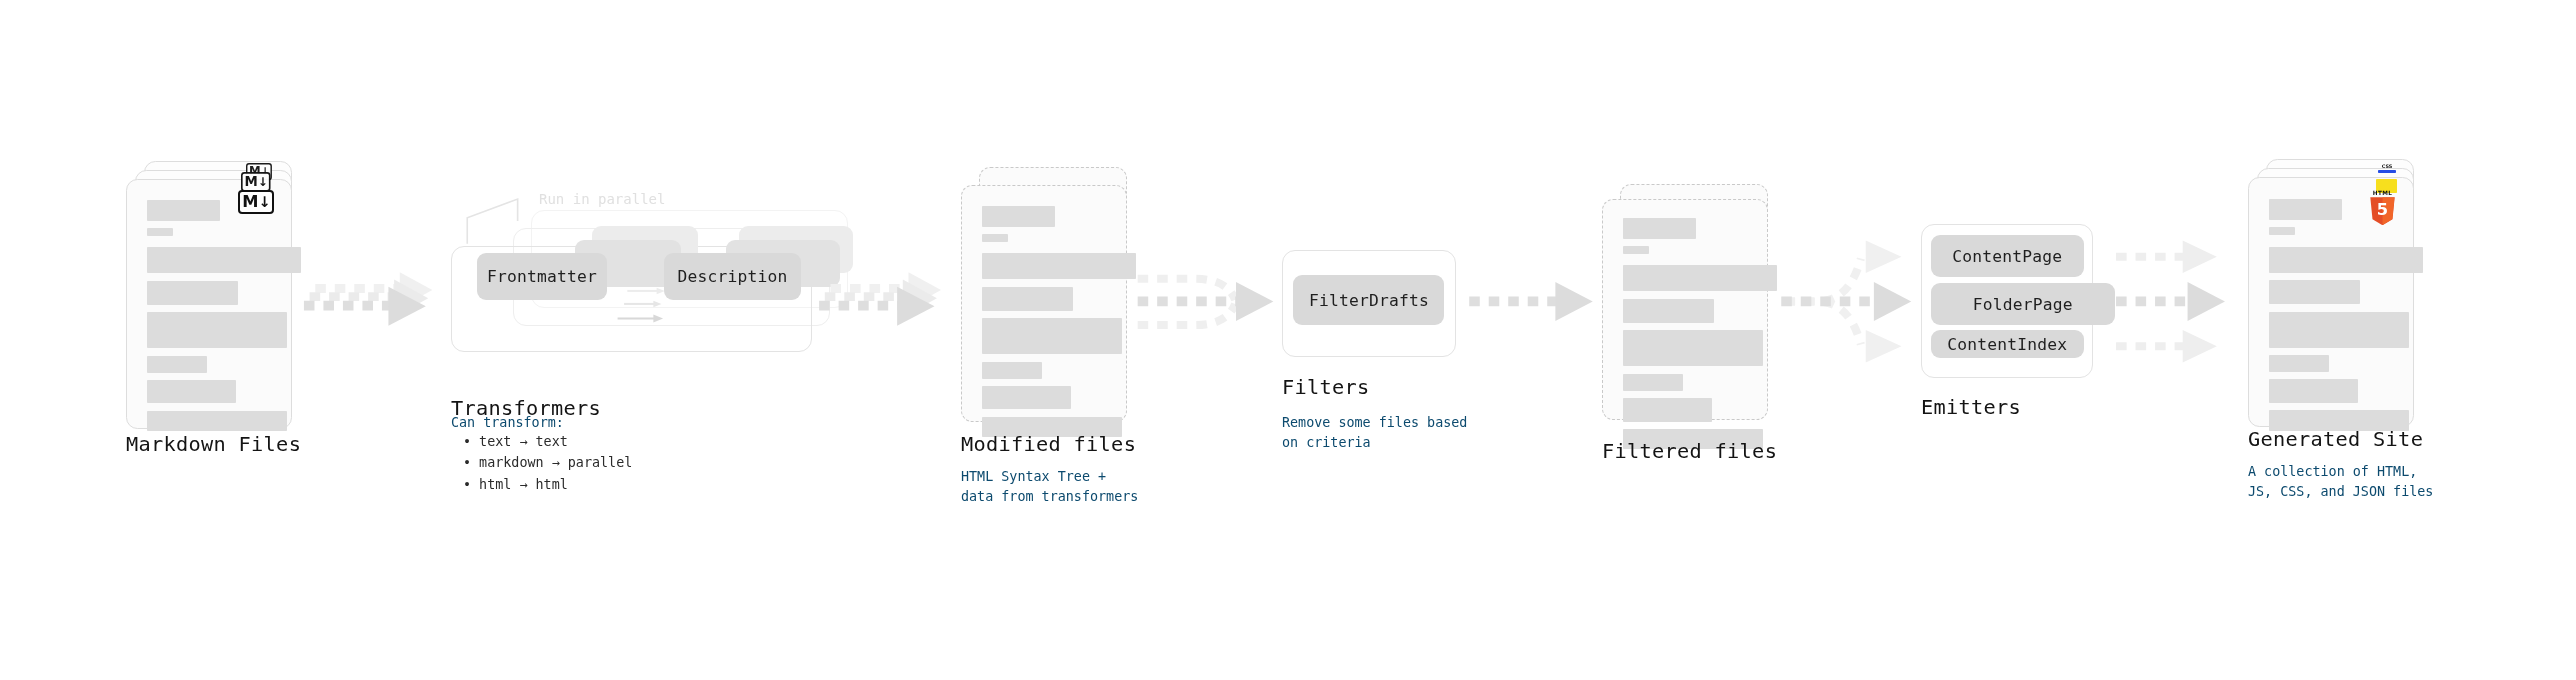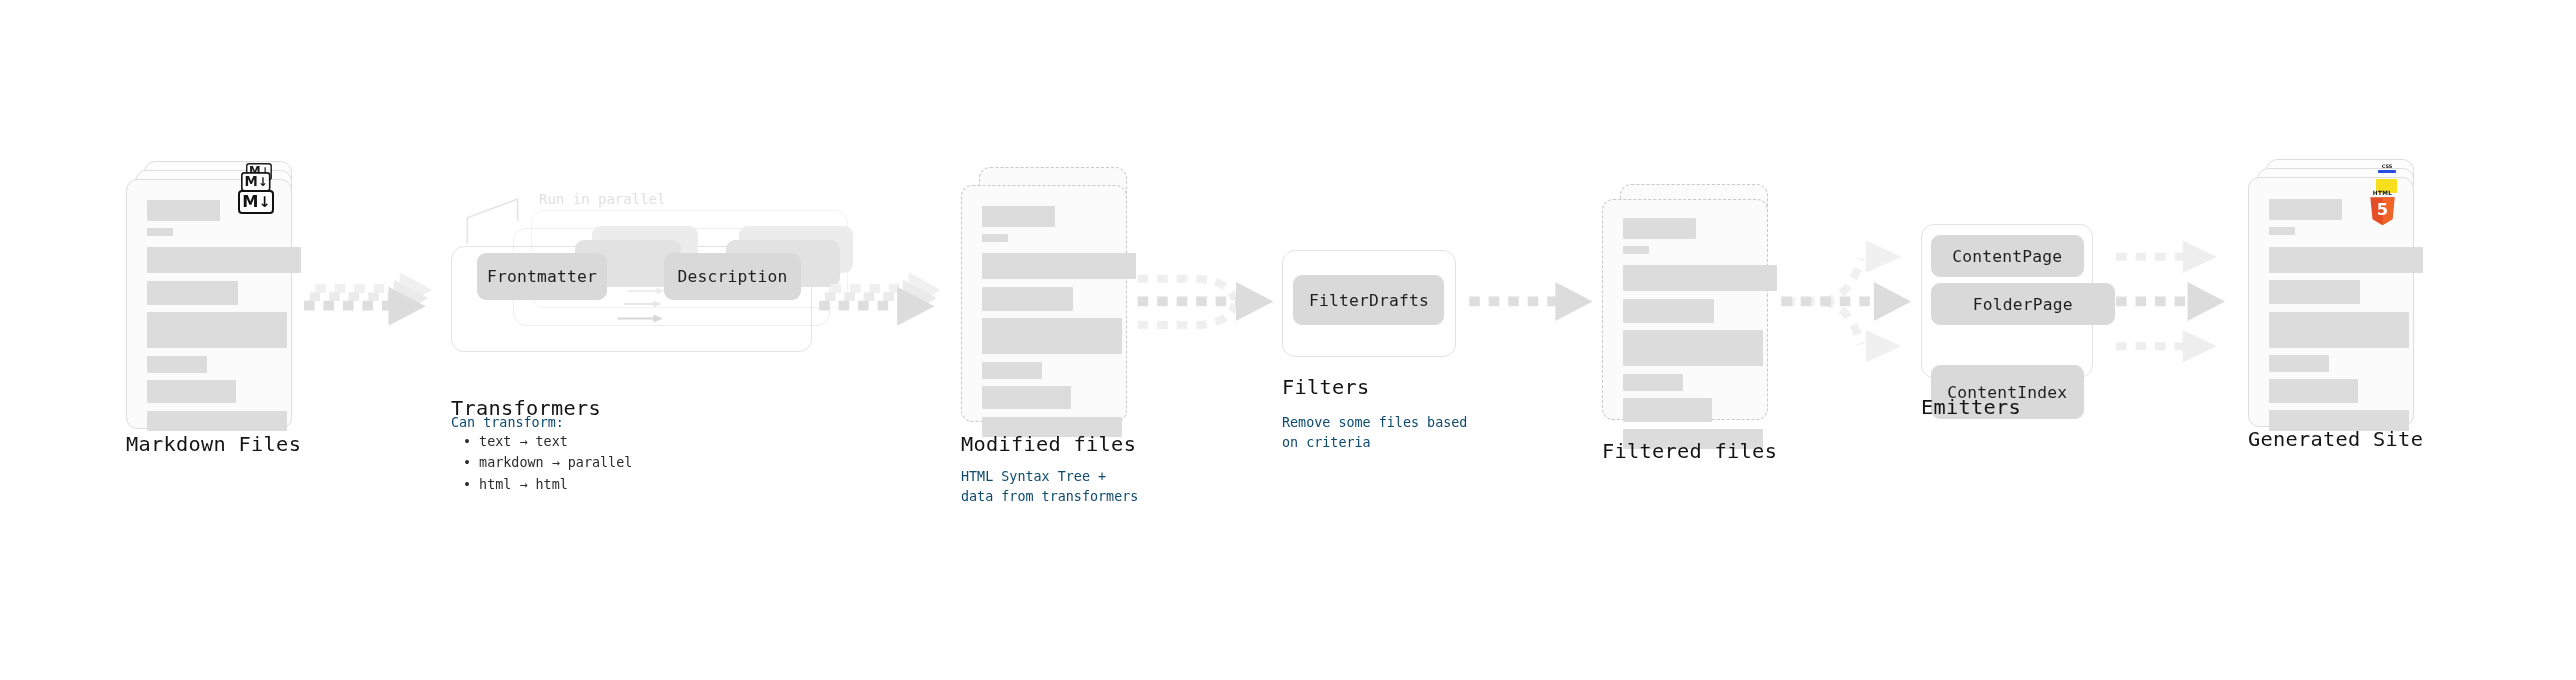--- a/index.html
+++ b/index.html
@@ -220,21 +220,21 @@
           </div>
       </div>
     </div>
   </div>
   <div class="title" style="left:1602px;top:432px;margin-top:7px;">Filtered files</div>
 
   <div class="node" style="left:1921px;top:224px;">
     <div class="groupbox" style="left:0px;top:0px;width:172px;height:154px;"></div>
     <div class="chip" style="left:9.8px;top:11.4px;width:153px;height:42px;">ContentPage</div>
     <div class="chip" style="left:9.8px;top:59px;width:184px;height:42px;">FolderPage</div>
-    <div class="chip" style="left:9.8px;top:106px;width:153px;height:54px;margin-top:35px;">ContentIndex</div>
+    <div class="chip" style="left:9.8px;top:106px;width:153px;height:28px;">ContentIndex</div>
   </div>
   <div class="title" style="left:1921px;top:395px;">Emitters</div>
 
   <div class="node" style="left:2248px;top:159px;">
     <div class="cardstack" style="width:179px;height:268px;">
       <div class="card ghost" style="left:18px;top:0px;width:148px;height:49px;"></div>
       <div class="card ghost" style="left:9px;top:9px;width:157px;height:49px;"></div>
       <div class="card front" style="left:0px;top:18px;width:166px;height:250px;">
         <div class="bars" id="sk-site" style="left:19.5px;top:21px;">
             <div class="bar" style="width: 73px; height: 21px;"></div>
@@ -254,20 +254,22 @@
       <div class="js-badge" style="left:128px;top:19.5px;"></div>
       <div class="html5" style="left:120px;top:31px;">
         <div class="cap">HTML</div>
         <div class="shield">
             <div class="five">5</div>
           </div>
       </div>
     </div>
   </div>
   <div class="title" style="left:2248px;top:427px;">Generated Site</div>
+  <div class="subtitle" style="left:2248px;top:462px;">A collection of HTML,
+JS, CSS, and JSON files</div>
 
   <svg class="ov" viewBox="0 0 3170 838">
     <defs>
       
     </defs>
 
     <g opacity="1">
       <line x1="388" y1="355" x2="496" y2="355" stroke="#f0f0f0" stroke-width="11" stroke-dasharray="13 11" stroke-linecap="butt"></line>
       <polygon points="492,335 532,357 492,379" fill="#f0f0f0"></polygon>
       <line x1="381" y1="365" x2="489" y2="365" stroke="#ebebeb" stroke-width="11" stroke-dasharray="13 11"></line>

